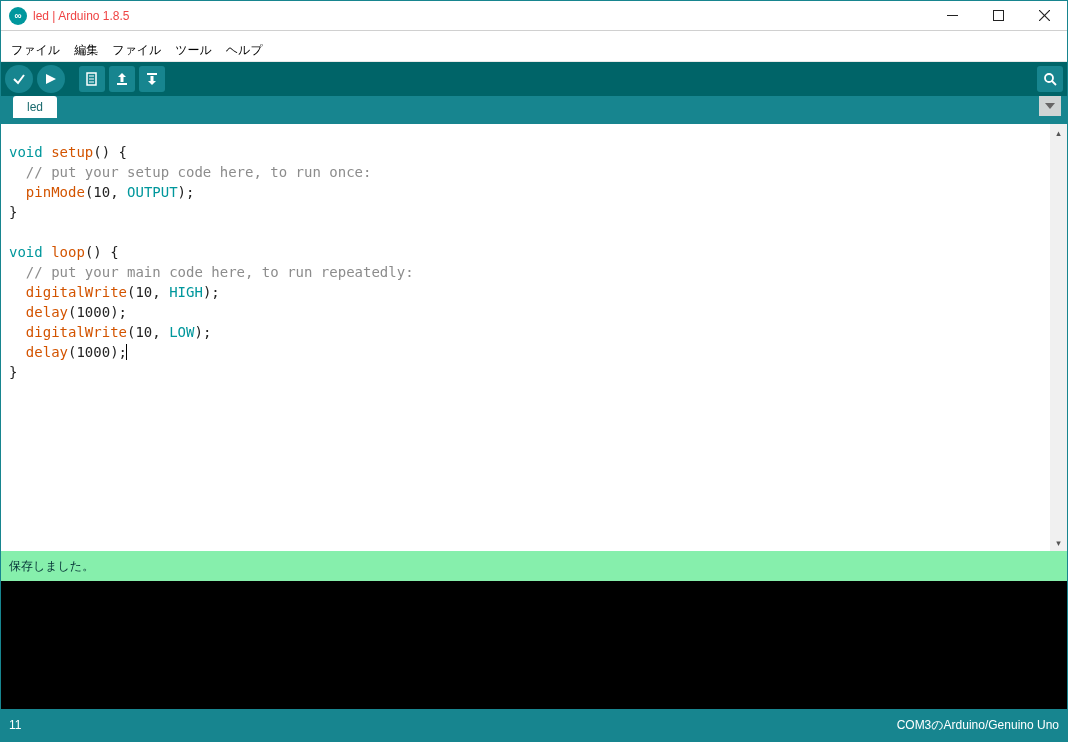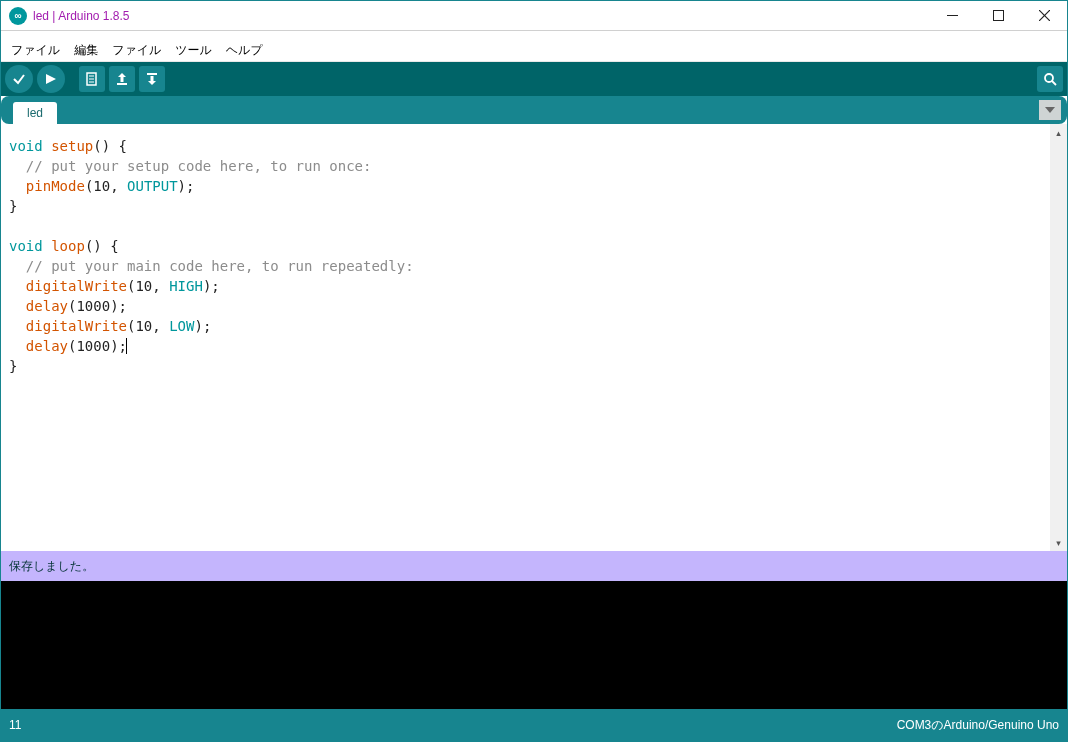--- a/index.html
+++ b/index.html
@@ -1,46 +1,46 @@
 <!DOCTYPE html>
 <html><head>
 <meta charset="utf-8">
 <style>
   * { box-sizing: border-box; margin: 0; padding: 0; }
   html, body { width: 1068px; height: 742px; font-family: "Meiryo", "MS Gothic", sans-serif; background: #fff; overflow: hidden; }
   .window { display: flex; flex-direction: column; width: 1068px; height: 742px; border: 1px solid #17858f; }
   .titlebar { height: 30px; background: #fff; display: flex; align-items: center; border-bottom: 1px solid #d0d0d0; }
   .titlebar .app-icon { width: 18px; height: 18px; margin: 0 6px 0 8px; border-radius: 50%; background: #00979d; display:flex; align-items:center; justify-content:center; color:#fff; font-size:10px; font-weight:bold;}
-  .titlebar .title { font-size: 12px; color: #a21caf; flex: 0 0 auto; }
+  .titlebar .title { font-size: 12px; color: #ef4444; flex: 0 0 auto; }
   .titlebar .spacer { flex: 1; }
   .winbtn { width: 46px; height: 30px; display: flex; align-items: center; justify-content: center; }
   .winbtn svg { width: 11px; height: 11px; }
   .menubar { height: 22px; background: #fff; display: flex; align-items: center; padding: 0 4px; font-size: 12px; gap: 2px; border-bottom: 1px solid #e8e8e8; margin-top: 9px;}
   .menubar .menu-item { padding: 2px 6px; cursor: default; }
   .toolbar { height: 34px; background: #006468; display: flex; align-items: center; padding: 0 4px; gap: 4px; }
   .tbtn { width: 28px; height: 28px; border-radius: 50%; background: #17858f; display: flex; align-items: center; justify-content: center; }
   .tbtn svg { width: 16px; height: 16px; fill: #fff; }
   .tbtn.sq { border-radius: 3px; width: 26px; height: 26px; background: #17858f; }
   .toolbar .spacer { flex:1; }
-  .tabbar { height: 28px; background: #17858f; display: flex; align-items: flex-end; padding: 0 6px; border-radius: 8px; }
+  .tabbar { height: 28px; background: #17858f; display: flex; align-items: flex-start; padding: 0 6px; }
   .tab { background: #fff; color: #1a6a6e; font-size: 12px; padding: 4px 14px; border-top-left-radius: 3px; border-top-right-radius: 3px; margin-left: 6px; }
   .tabbar .spacer { flex:1; }
   .tab-drop { width: 22px; height: 20px; background:#cfd4d4; margin-bottom:4px; display:flex;align-items:center;justify-content:center;}
   .tab-drop svg{width:10px;height:10px;fill:#666;}
   .editor-wrap { flex: 1; display: flex; background: #fff; overflow: hidden; }
-  .editor { flex: 1; padding: 12px 8px; font-family: "Consolas","MS Gothic",monospace; font-size: 14px; line-height: 20px; white-space: pre; color:#222; overflow:hidden;}
+  .editor { flex: 1; padding: 18px 8px; font-family: "Consolas","MS Gothic",monospace; font-size: 14px; line-height: 20px; white-space: pre; color:#222; overflow:hidden;}
   .tok-kw { color: #00979c; }
   .tok-fn { color: #d35400; }
   .tok-const { color: #00979c; }
   .tok-cm { color: #8c8c8c; }
   .cursor { border-left: 1px solid #000; margin-left:-1px;}
   .vscroll { width: 17px; background: #f0f0f0; display:flex; flex-direction:column;}
   .vscroll .arr{height:17px;display:flex;align-items:center;justify-content:center;font-size:9px;color:#555;}
   .vscroll .track{flex:1;}
-  .status-strip { height: 30px; background: #c4b5fd; color:#063437; font-size: 12px; display:flex; align-items:center; padding: 0 8px;}
+  .status-strip { height: 30px; background: #86efac; color:#063437; font-size: 12px; display:flex; align-items:center; padding: 0 8px;}
   .console { height: 128px; background: #000; }
   .footer { height: 22px; background: #17858f; color: #fff; font-size: 12px; display: flex; align-items: center; padding: 16px 8px; }
   .footer .spacer{flex:1;}
 </style>
 </head>
 <body>
 
 <div class="window">
 
   <div class="titlebar">

